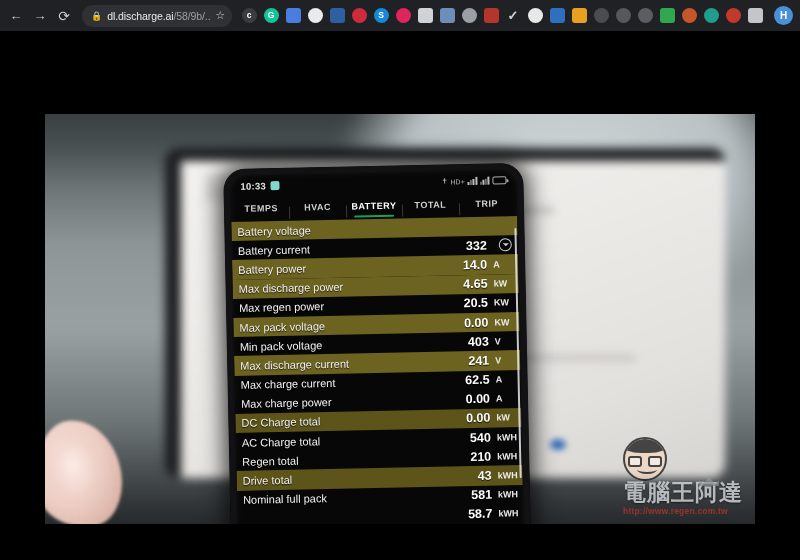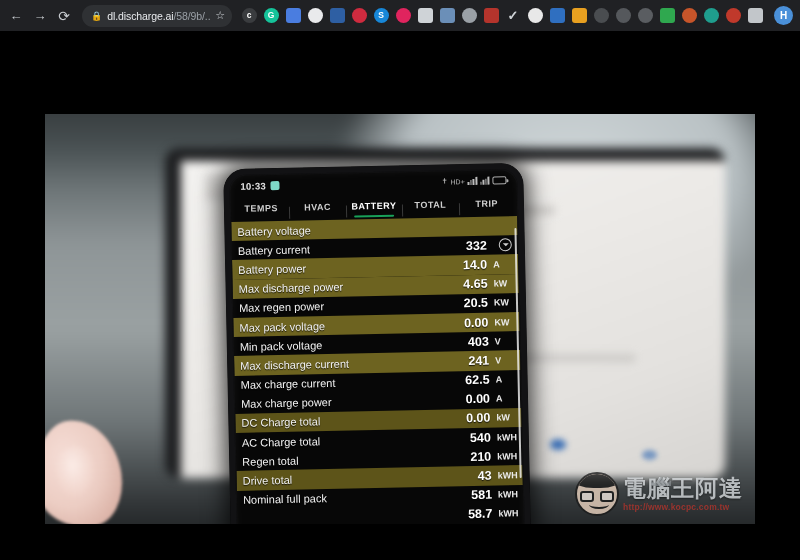--- a/index.html
+++ b/index.html
@@ -273,22 +273,23 @@
   #phone-scroll {
     position: absolute; right: 1px; top: 58px;
     width: 2.5px; height: 250px;
     background: #f0f0f0; border-radius: 2px; opacity: .82;
   }
 
   
   #watermark {
     position: absolute;
     right: 12px; bottom: 8px;
-    display: flex; align-items: center;
+    display: flex; align-items: flex-start;
     opacity: .78;
+    flex-direction: column;
   }
   #wm-face {
     width: 44px; height: 44px; border-radius: 50%;
     background: #f0d8c4;
     border: 2px solid #1b1b1b;
     position: relative; margin-right: 4px;
     overflow: hidden;
     flex: 0 0 auto;
   }
   #wm-hair {
@@ -525,18 +526,18 @@
       <div id="wm-bluedot"></div>
       <div id="wm-crown"></div>
       <div id="wm-face">
         <div id="wm-hair"></div>
         <div class="wm-glass l"></div>
         <div class="wm-glass r"></div>
         <div id="wm-mouth"></div>
       </div>
       <div id="wm-text">
         <div id="wm-cn">電腦王阿達</div>
-        <div id="wm-url">http://www.kocpc.com.tw</div>
+        <div id="wm-url">http://www.regen.com.tw</div>
       </div>
     </div>
 
   </div>
 </div>
 
 </body></html>

